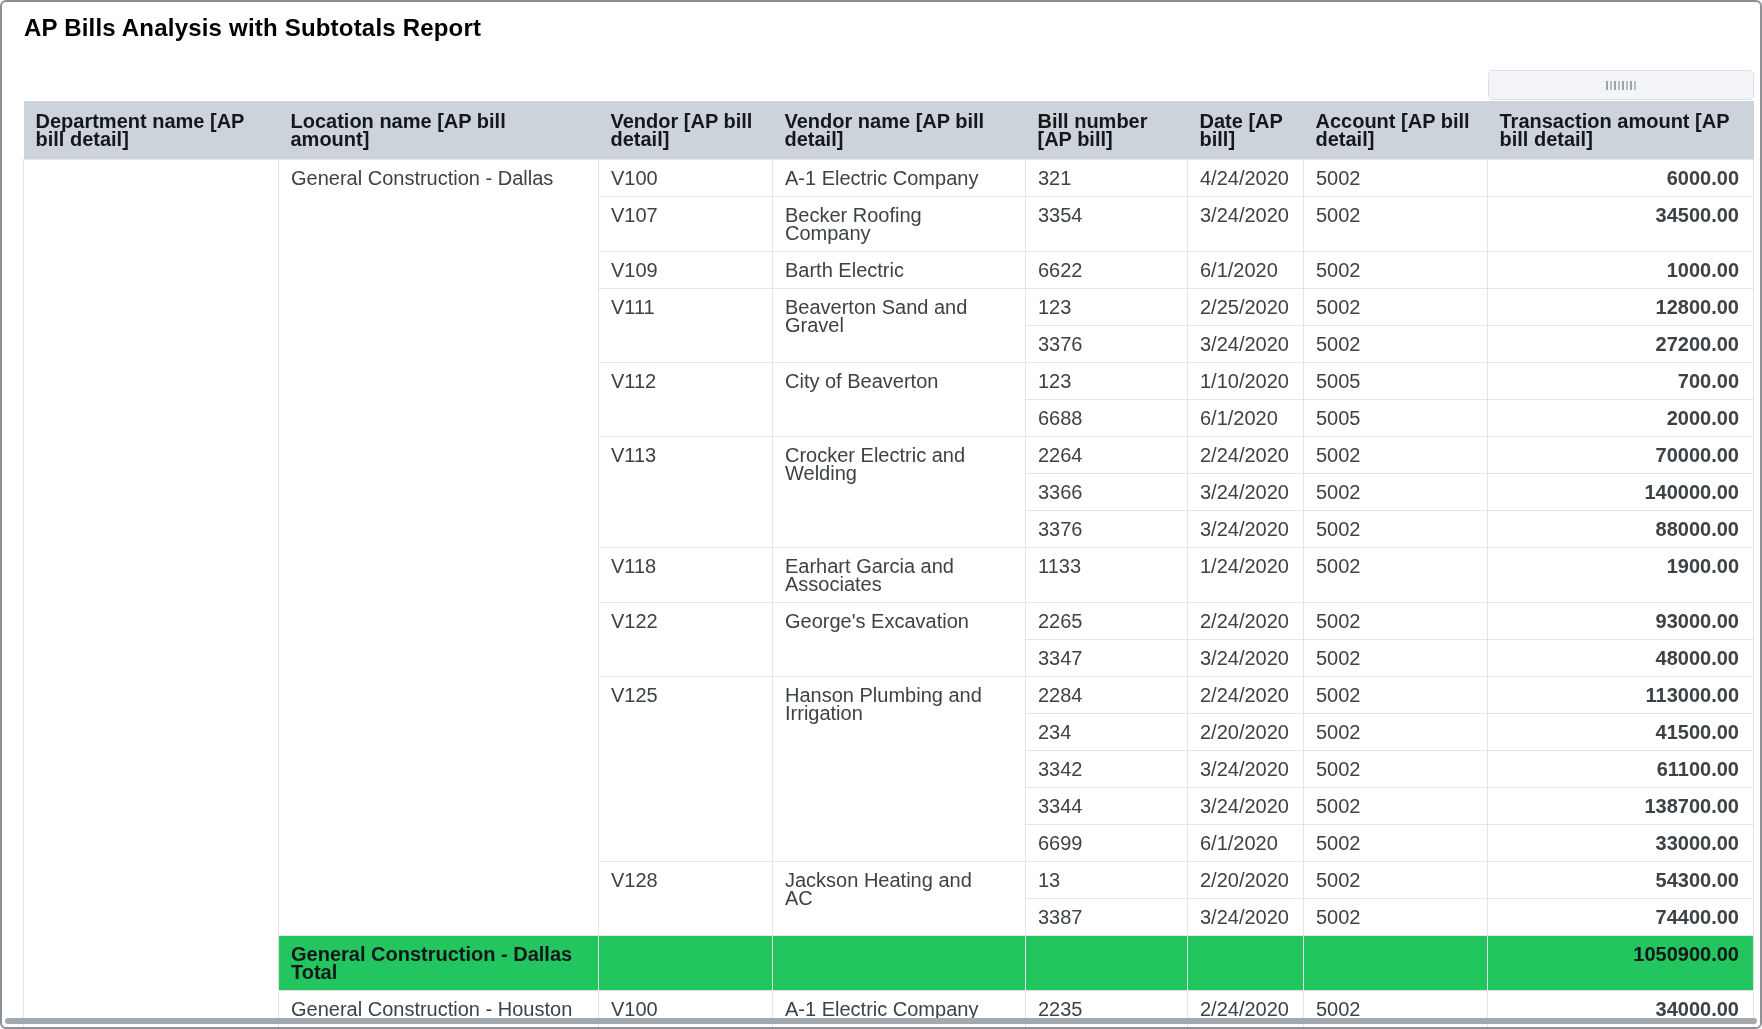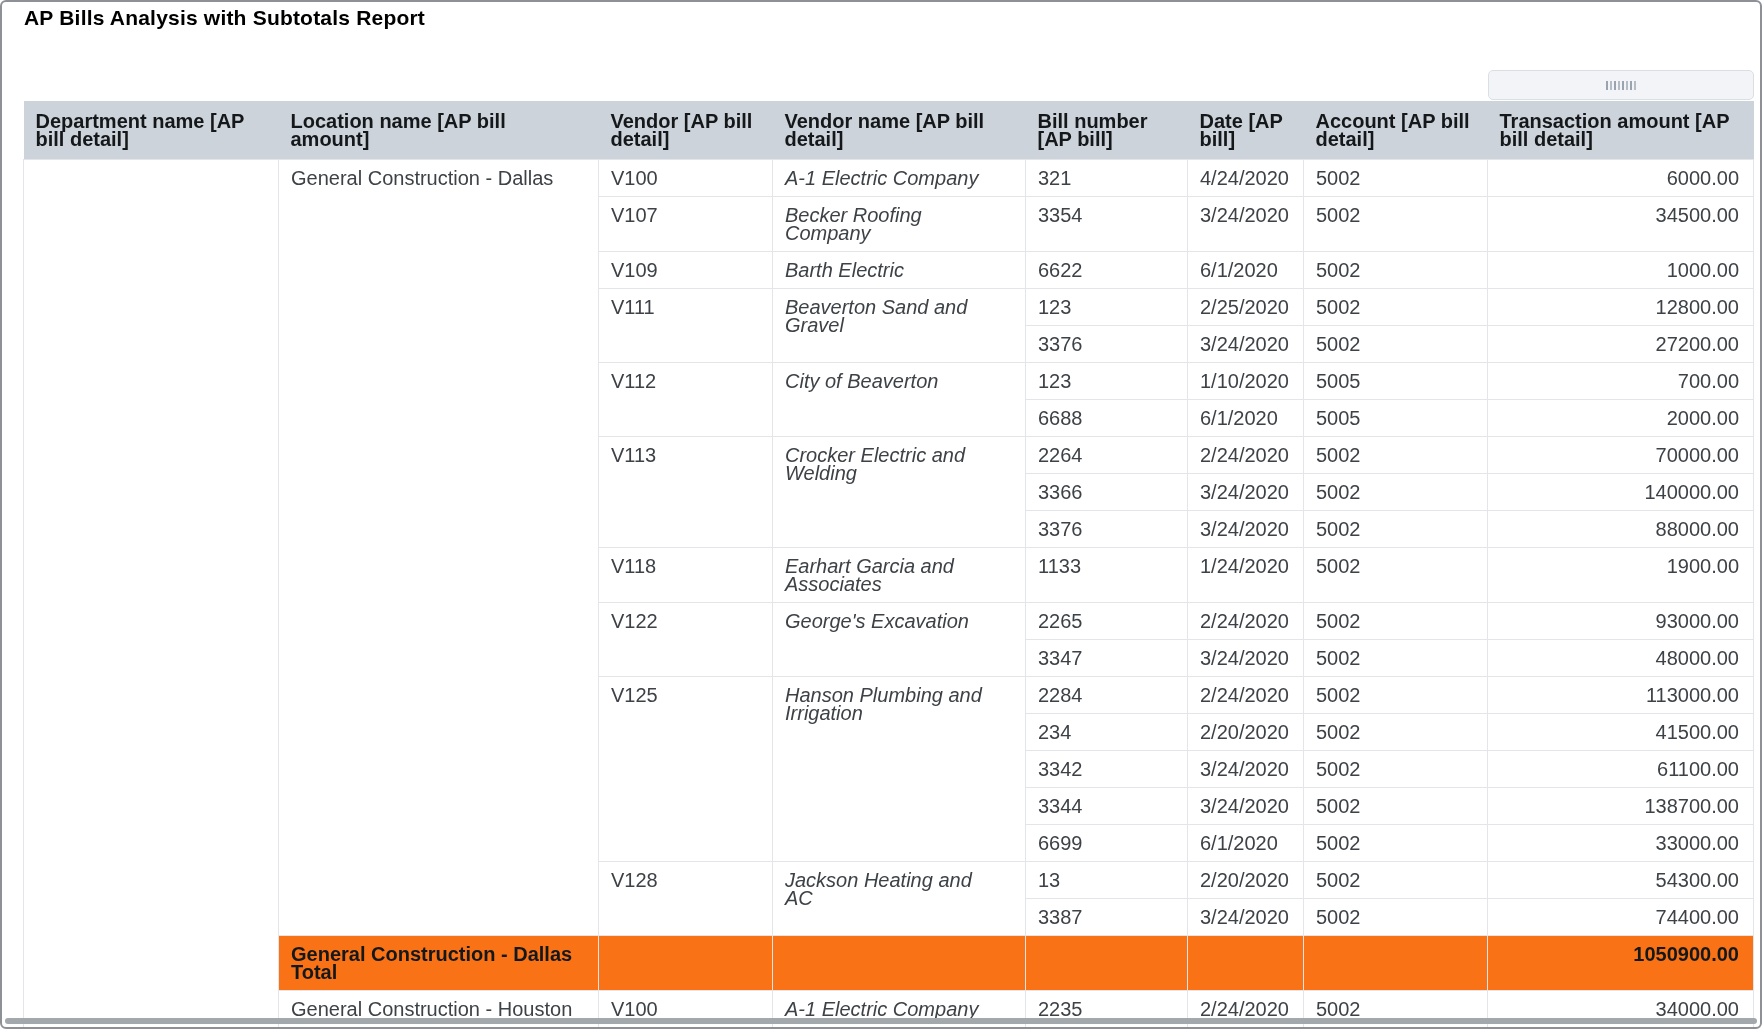--- a/index.html
+++ b/index.html
@@ -8,22 +8,22 @@
     width:1762px;height:1029px;
     box-sizing:border-box;
     border:2px solid #8d9196;
     border-radius:6px;
     overflow:hidden;
     background:#fff;
   }
   .report-title{
     margin:0;
     position:absolute;
-    left:22px;top:4px;
-    font-size:21px;
+    left:22px;top:12px;
+    font-size:24px;
     font-weight:bold;
     color:#000;
     letter-spacing:.2px;
   }
   table.report{
     position:absolute;
     left:21px;top:99px;
     border-collapse:collapse;
     table-layout:fixed;
     width:1730px;
@@ -40,23 +40,23 @@
     border:none;
   }
   td{
     border:1px solid #e3e5e8;
     vertical-align:top;
     padding:9px 12px;
     line-height:18px;
     color:#3d4247;
     overflow:hidden;
   }
-  td.vname{padding-right:29px;font-style:italic;}
-  td.amt{text-align:right;padding-right:14px;}
-  tr.subtotal td{background:#f97316;}
+  td.vname{padding-right:29px;}
+  td.amt{text-align:right;padding-right:14px;font-weight:bold;}
+  tr.subtotal td{background:#22c55e;}
   .bold{font-weight:bold;color:#15181b;}
   .col-handle{
     position:absolute;
     left:1486px;top:68px;
     width:266px;height:30px;
     box-sizing:border-box;
     background:#f2f4f7;
     border:1px solid #dadfe4;
     border-radius:5px;
     display:flex;align-items:center;justify-content:center;

